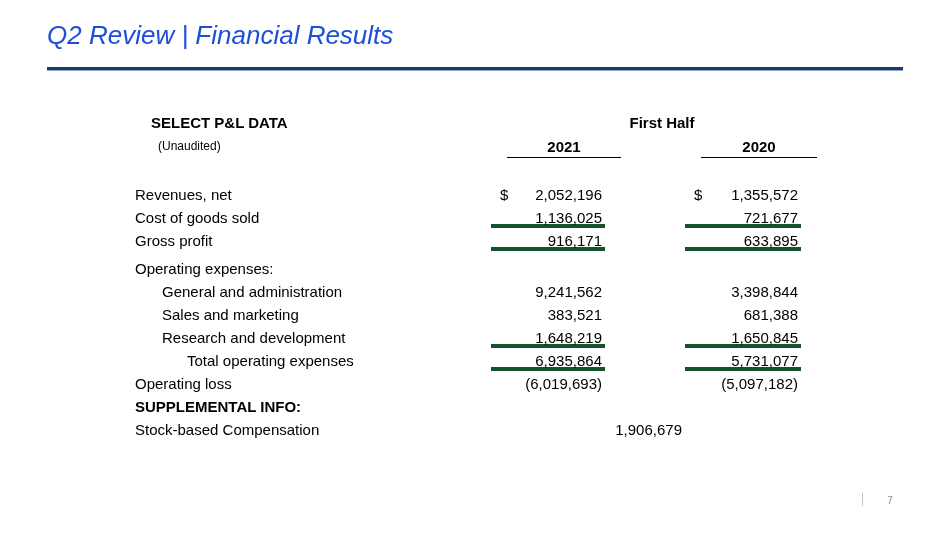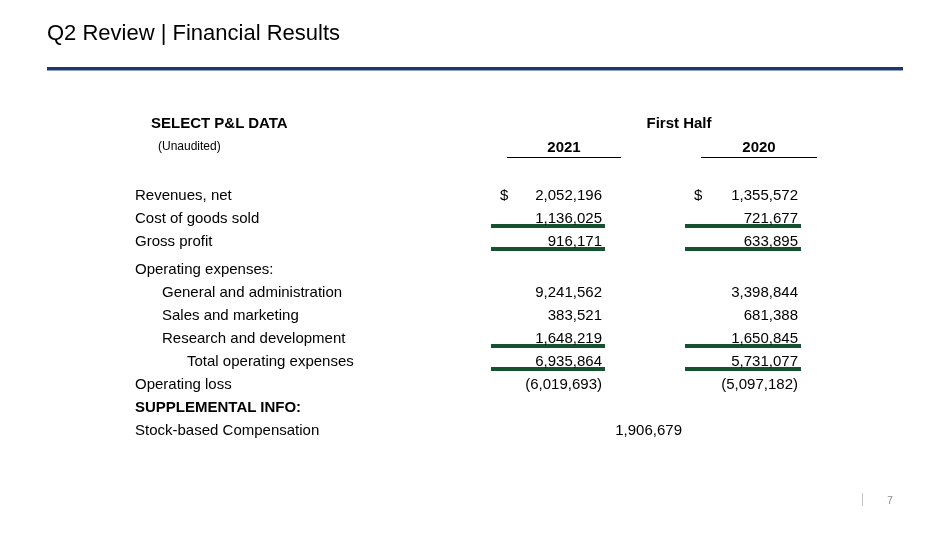--- a/index.html
+++ b/index.html
@@ -13,25 +13,26 @@
     width: 950px;
     height: 534px;
     background: #ffffff;
     overflow: hidden;
   }
   
   .slide-title {
     position: absolute;
     left: 47px;
     top: 20px;
-    font-size: 22px;
+    font-size: 26px;
     font-weight: 400;
-    color: #000000;
+    color: #1d4ed8;
     letter-spacing: 0px;
     white-space: nowrap;
+    font-style: italic;
   }
   .title-rule {
     position: absolute;
     left: 47px;
     top: 67px;
     width: 856px;
     height: 3px;
     background: #1f3864;
     border-bottom: 1px solid #8fa3cf;
   }
@@ -48,21 +49,21 @@
   .pl-subtitle {
     position: absolute;
     left: 158px;
     top: 139px;
     font-size: 12px;
     color: #000000;
     white-space: nowrap;
   }
   .group-header {
     position: absolute;
-    left: 524px;
+    left: 507px;
     top: 114px;
     width: 310px;
     text-align: center;
     font-size: 15px;
     font-weight: 700;
     color: #000000;
   }
   .year-col {
     position: absolute;
     top: 137px;

